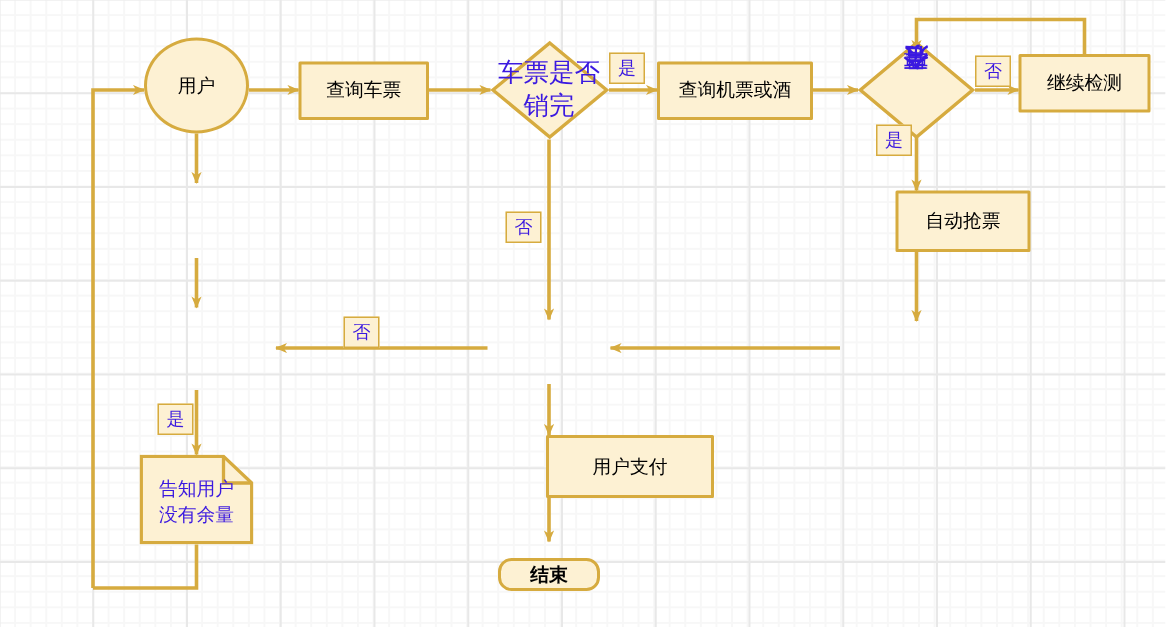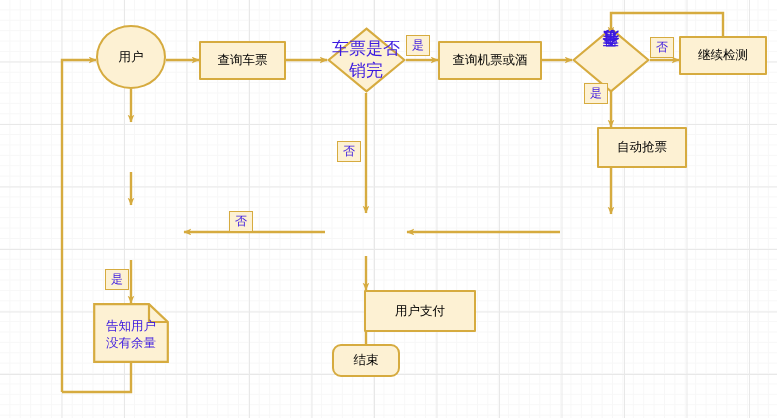--- a/index.html
+++ b/index.html
@@ -215,21 +215,21 @@
     </svg>
     <div class="note-text">告知用户
 没有余量</div>
   </div>
 
 
   <div class="node rect" style="left:320px; top:290px; width:112px; height:42px;margin-left:44px;">
     <span>用户支付</span>
   </div>
 
-  <div class="node rounded" style="left:332px; top:344px; width:68px; height:33px;">
+  <div class="node rounded" style="left:332px; top:372px; width:68px; height:22px;font-weight:bold;">
     <span>结束</span>
   </div>
 
   <div class="edge-label" style="left:406px; top:35px;">
     <span>是</span>
   </div>
 
   <div class="edge-label" style="left:337px; top:141px;">
     <span>否</span>
   </div>

